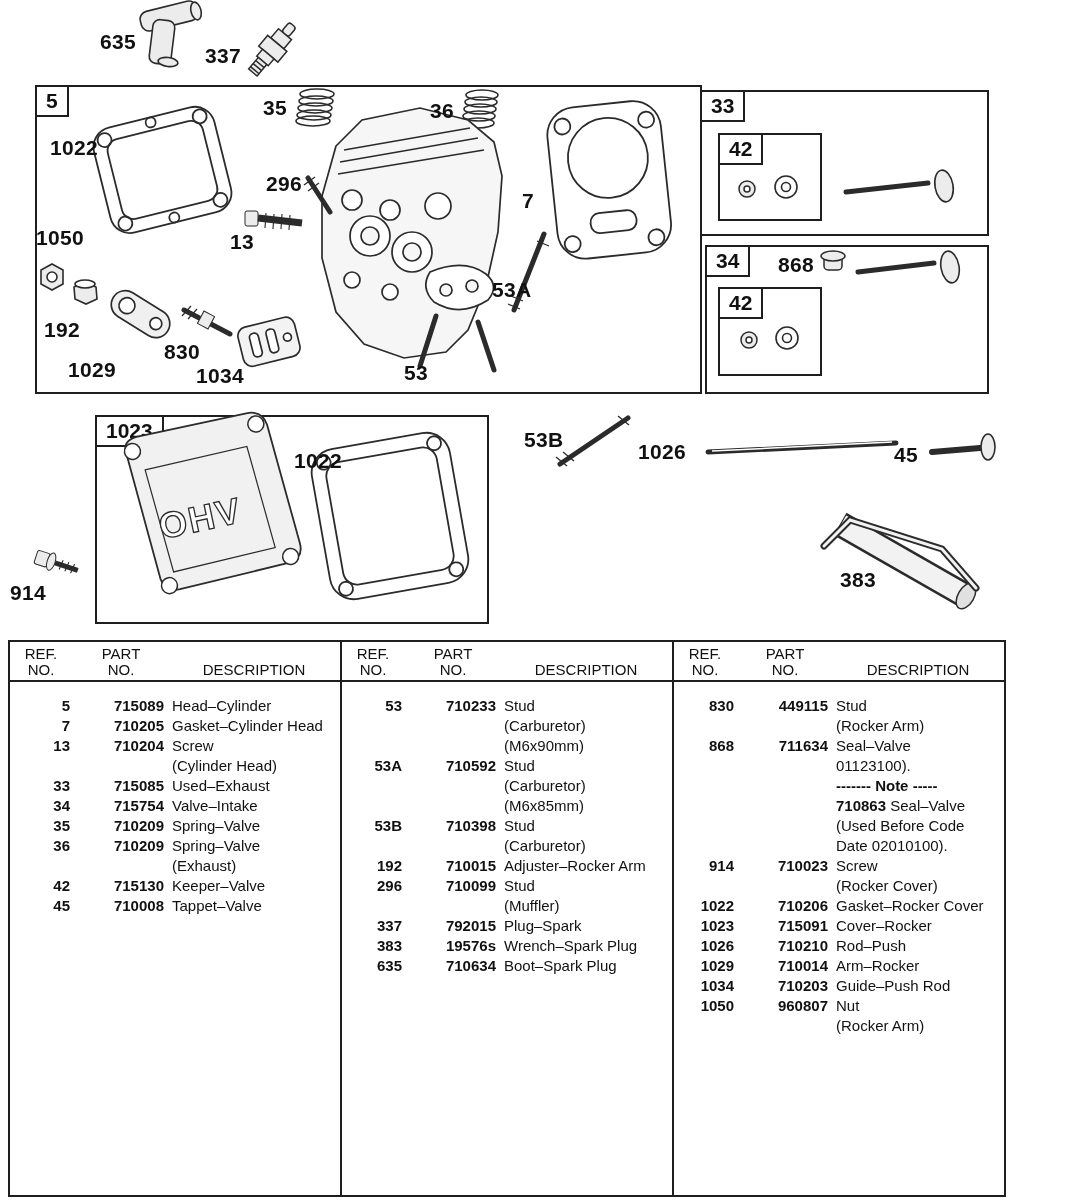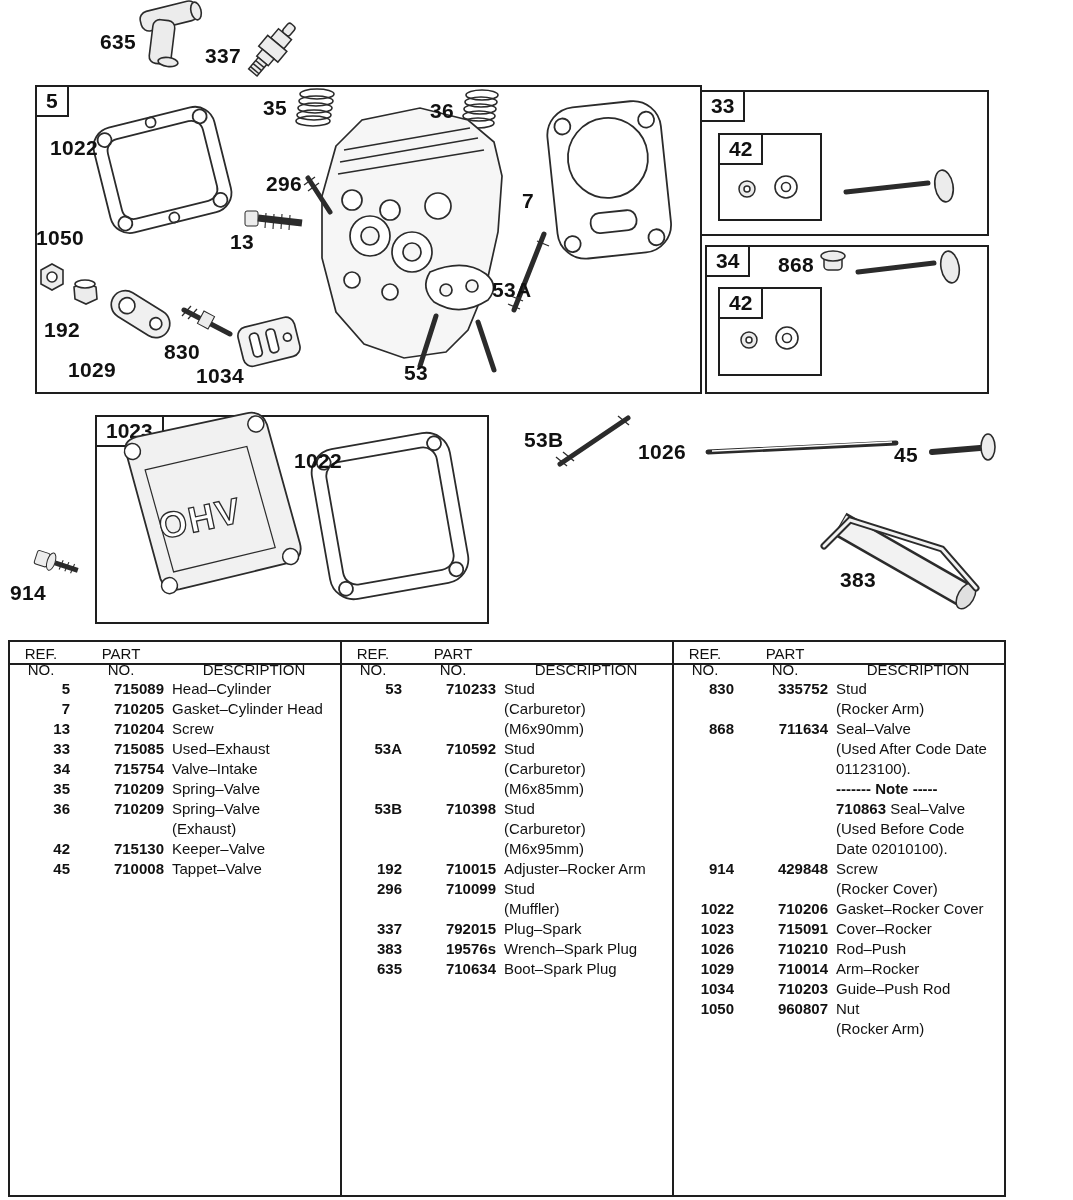--- a/index.html
+++ b/index.html
@@ -7,21 +7,21 @@
   .diagram{position:absolute;left:0;top:0;width:1073px;height:640px}
   .boxlayer{position:absolute;left:0;top:0;width:1073px;height:640px;z-index:0}
   .dsvg{position:absolute;left:0;top:0;z-index:1}
   .lbllayer{position:absolute;left:0;top:0;width:1073px;height:640px;z-index:2}
   .callout-box{position:absolute;border:2px solid #1e1e1e}
   .callout-tag{position:absolute;left:-2px;top:-2px;border:2px solid #1e1e1e;background:#fff;padding:2px 9px;font-size:21px;font-weight:bold;line-height:1.15;white-space:nowrap}
   .part-label{position:absolute;font-size:21px;font-weight:bold;white-space:nowrap;letter-spacing:.3px}
   .parts-table{position:absolute;left:8px;top:640px;width:994px;height:553px;border:2px solid #1e1e1e;display:flex;background:#fff;z-index:3}
   .tcol{flex:1 1 0;border-right:2px solid #1e1e1e;display:flex;flex-direction:column;min-width:0}
   .tcol:last-child{border-right:0}
-  .thead{display:grid;grid-template-columns:58px 86px 1fr;column-gap:8px;align-items:end;border-bottom:2px solid #1e1e1e;padding:4px 4px 4px 2px;height:23px;box-sizing:border-box;font-size:15px;line-height:16px}
+  .thead{display:grid;grid-template-columns:58px 86px 1fr;column-gap:8px;align-items:end;border-bottom:2px solid #1e1e1e;padding:4px 4px 4px 2px;height:40px;box-sizing:border-box;font-size:15px;line-height:16px}
   .thead span{white-space:pre-line;text-align:center}
   .tbody{padding:13px 2px 0 2px}
   .trow{display:grid;grid-template-columns:58px 86px 1fr;column-gap:8px;height:20px;align-items:center;font-size:15px}
   .c-ref,.c-part{text-align:right;font-weight:bold}
   .c-desc{white-space:nowrap}
   .c-desc.bold{font-weight:bold}
   .c-desc b{font-weight:bold}
 </style>
 </head>
 <body>
@@ -312,20 +312,25 @@
             <span class="c-ref">7</span>
             <span class="c-part">710205</span>
             <span class="c-desc">Gasket–Cylinder Head</span>
           </div>
           <div class="trow">
             <span class="c-ref">13</span>
             <span class="c-part">710204</span>
             <span class="c-desc">Screw</span>
           </div>
           <div class="trow">
+            <span class="c-ref"></span>
+            <span class="c-part"></span>
+            <span class="c-desc">(Cylinder Head)</span>
+          </div>
+          <div class="trow">
             <span class="c-ref">33</span>
             <span class="c-part">715085</span>
             <span class="c-desc">Used–Exhaust</span>
           </div>
           <div class="trow">
             <span class="c-ref">34</span>
             <span class="c-part">715754</span>
             <span class="c-desc">Valve–Intake</span>
           </div>
           <div class="trow">
@@ -398,25 +403,20 @@
             <span class="c-ref">53B</span>
             <span class="c-part">710398</span>
             <span class="c-desc">Stud</span>
           </div>
           <div class="trow">
             <span class="c-ref"></span>
             <span class="c-part"></span>
             <span class="c-desc">(Carburetor)</span>
           </div>
           <div class="trow">
-            <span class="c-ref"></span>
-            <span class="c-part"></span>
-            <span class="c-desc">(M6x95mm)</span>
-          </div>
-          <div class="trow">
             <span class="c-ref">192</span>
             <span class="c-part">710015</span>
             <span class="c-desc">Adjuster–Rocker Arm</span>
           </div>
           <div class="trow">
             <span class="c-ref">296</span>
             <span class="c-part">710099</span>
             <span class="c-desc">Stud</span>
           </div>
           <div class="trow">
@@ -445,41 +445,36 @@
       <div class="thead">
         <span>REF.
 NO.</span>
         <span>PART
 NO.</span>
         <span>DESCRIPTION</span>
       </div>
       <div class="tbody">
           <div class="trow">
             <span class="c-ref">830</span>
-            <span class="c-part">335752</span>
+            <span class="c-part">449115</span>
             <span class="c-desc">Stud</span>
           </div>
           <div class="trow">
             <span class="c-ref"></span>
             <span class="c-part"></span>
             <span class="c-desc">(Rocker Arm)</span>
           </div>
           <div class="trow">
             <span class="c-ref">868</span>
             <span class="c-part">711634</span>
             <span class="c-desc">Seal–Valve</span>
           </div>
           <div class="trow">
             <span class="c-ref"></span>
             <span class="c-part"></span>
-            <span class="c-desc">(Used After Code Date</span>
-          </div>
-          <div class="trow">
-            <span class="c-ref"></span>
-            <span class="c-part"></span>
             <span class="c-desc">01123100).</span>
           </div>
           <div class="trow">
             <span class="c-ref"></span>
             <span class="c-part"></span>
             <span class="c-desc bold">------- Note -----</span>
           </div>
           <div class="trow">
             <span class="c-ref"></span>
             <span class="c-part"></span>
@@ -490,21 +485,21 @@
             <span class="c-part"></span>
             <span class="c-desc">(Used Before Code</span>
           </div>
           <div class="trow">
             <span class="c-ref"></span>
             <span class="c-part"></span>
             <span class="c-desc">Date 02010100).</span>
           </div>
           <div class="trow">
             <span class="c-ref">914</span>
-            <span class="c-part">429848</span>
+            <span class="c-part">710023</span>
             <span class="c-desc">Screw</span>
           </div>
           <div class="trow">
             <span class="c-ref"></span>
             <span class="c-part"></span>
             <span class="c-desc">(Rocker Cover)</span>
           </div>
           <div class="trow">
             <span class="c-ref">1022</span>
             <span class="c-part">710206</span>

